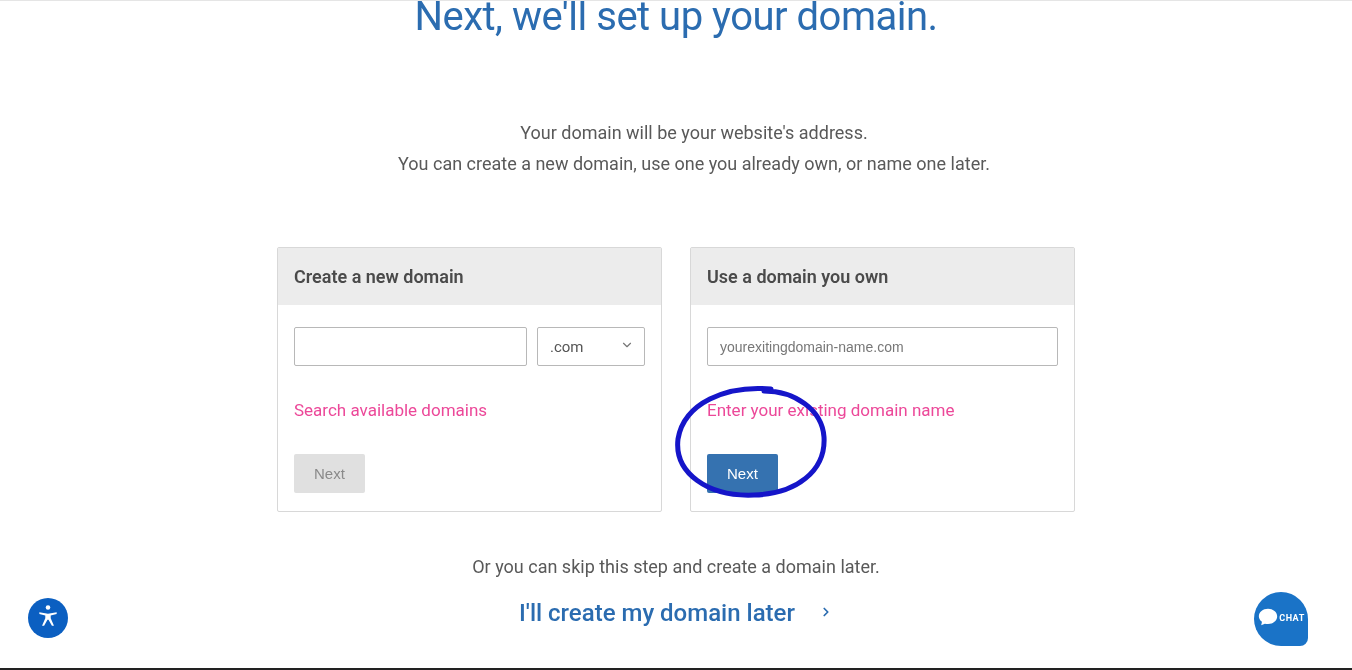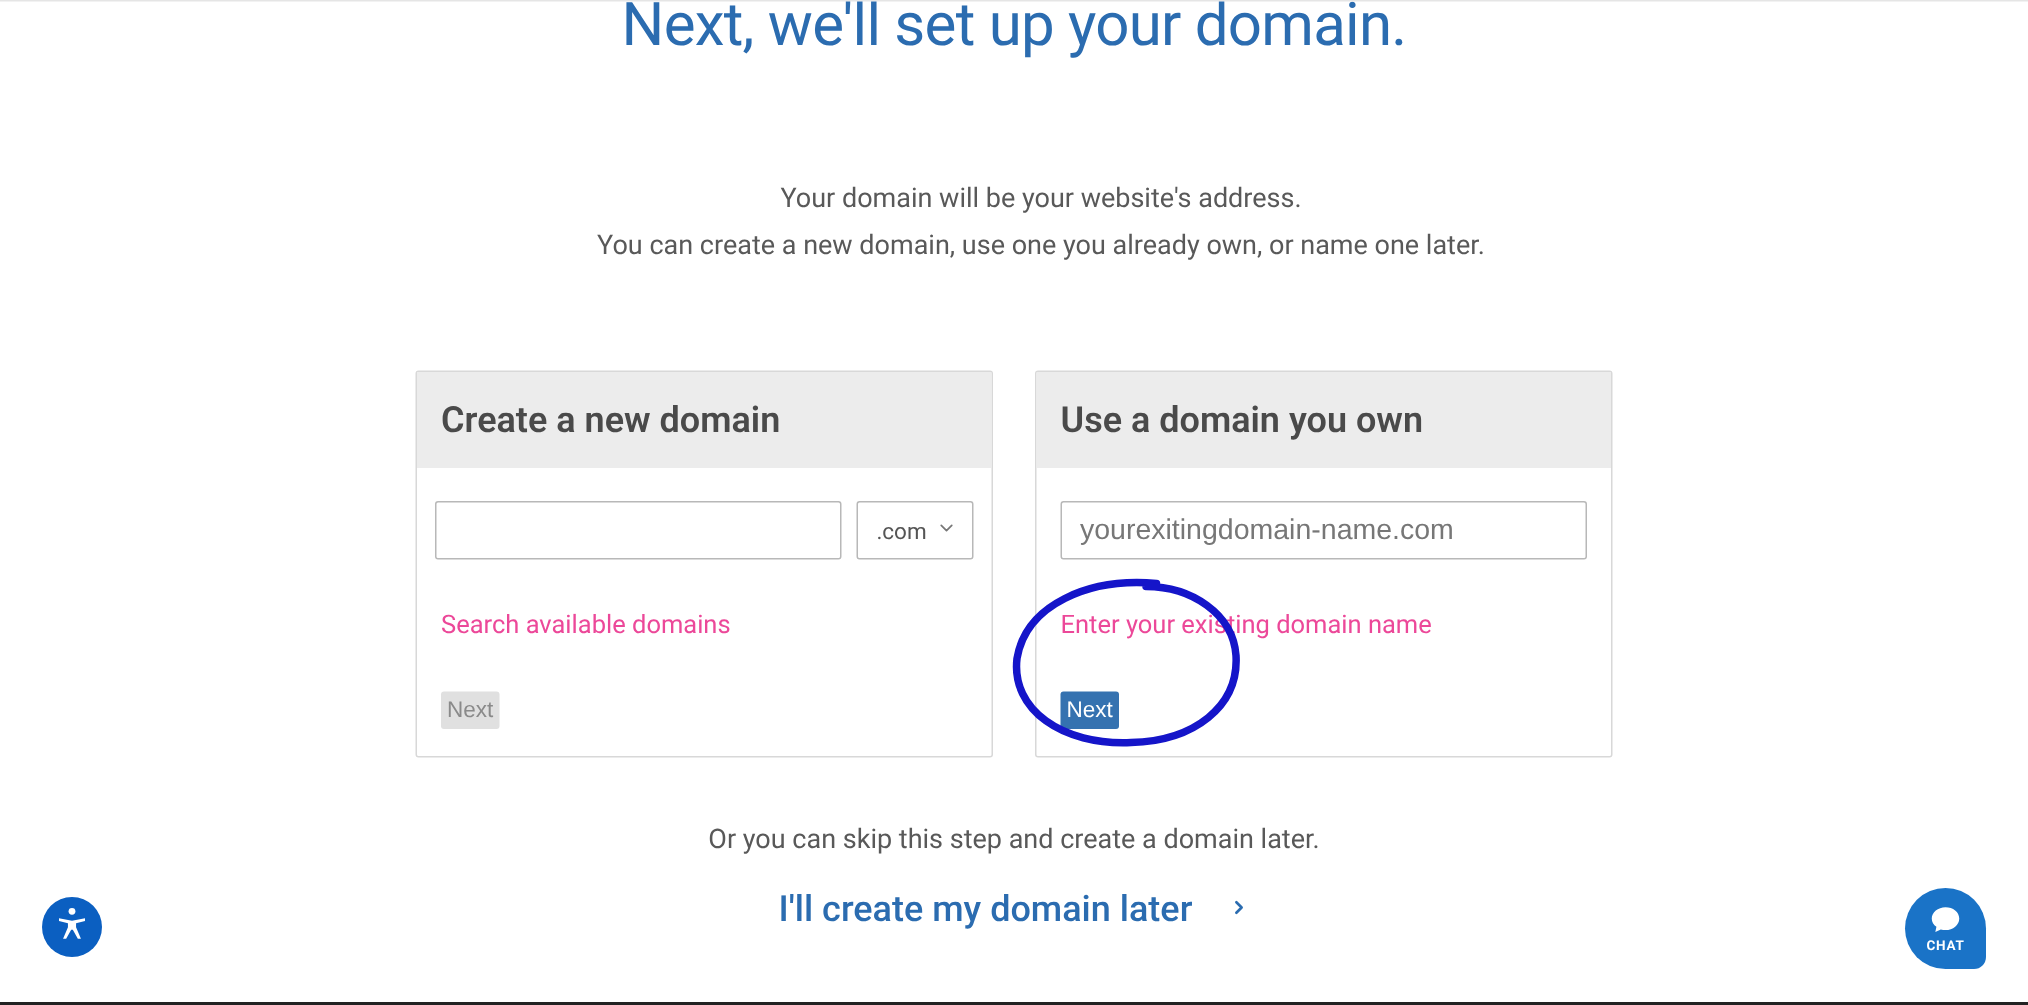--- a/index.html
+++ b/index.html
@@ -42,39 +42,39 @@
     }
     .card {
       width: 385px;
       border: 1px solid #d8d8d8;
       border-radius: 2px;
       background: #fff;
     }
     .card-header {
       background: #ececec;
       padding: 18px 16px;
-      font-size: 24px;
+      font-size: 18px;
       font-weight: 600;
       color: #4a4a4a;
     }
     .card-body {
       padding: 22px 16px 18px 16px;
     }
     .row-inputs {
       display: flex;
       gap: 10px;
       justify-content: center;
     }
     .text-input {
       flex: 1;
       height: 39px;
       border: 1px solid #b8b8b8;
       border-radius: 2px;
       padding: 0 12px;
-      font-size: 19px;
+      font-size: 14px;
       color: #333;
       background: #fff;
     }
     .text-input::placeholder { color: #777; }
     .select-wrap {
       position: relative;
       width: 108px;
       height: 39px;
       border: 1px solid #b8b8b8;
       border-radius: 2px;
@@ -96,22 +96,22 @@
     .helper-text {
       margin-top: 34px;
       color: #ec4899;
       font-size: 17px;
     }
     .btn {
       margin-top: 34px;
       display: inline-flex;
       align-items: center;
       justify-content: center;
-      padding: 0 4px;
-      height: 25px;
+      padding: 0 20px;
+      height: 39px;
       border: none;
       border-radius: 2px;
       font-size: 15px;
       cursor: pointer;
     }
     .btn-disabled {
       background: #e0e0e0;
       color: #8a8a8a;
       cursor: default;
     }
@@ -142,28 +142,27 @@
       height: 40px;
       border-radius: 50%;
       background: #0b5fc1;
       display: flex;
       align-items: center;
       justify-content: center;
       cursor: pointer;
     }
     .chat-badge {
       position: absolute;
-      right: 28px;
+      right: 44px;
       bottom: 22px;
       width: 54px;
       height: 54px;
       border-radius: 50% 50% 8px 50%;
       background: #1a73c7;
       display: flex;
-      flex-direction: column;
       align-items: center;
       justify-content: center;
       color: #fff;
       cursor: pointer;
     }
     .chat-badge .lbl {
       font-size: 9px;
       font-weight: 700;
       letter-spacing: 0.5px;
       margin-top: -2px;

